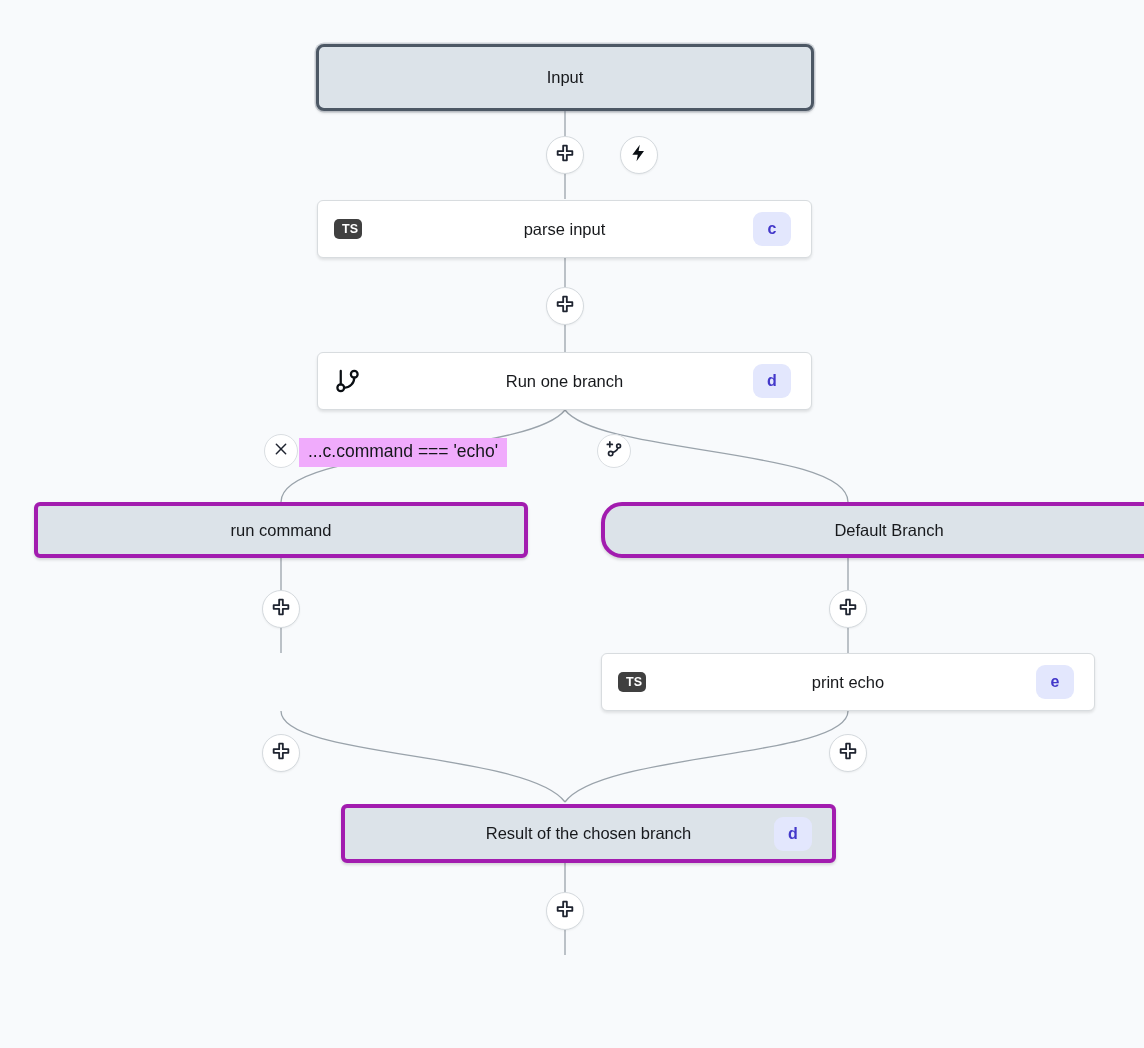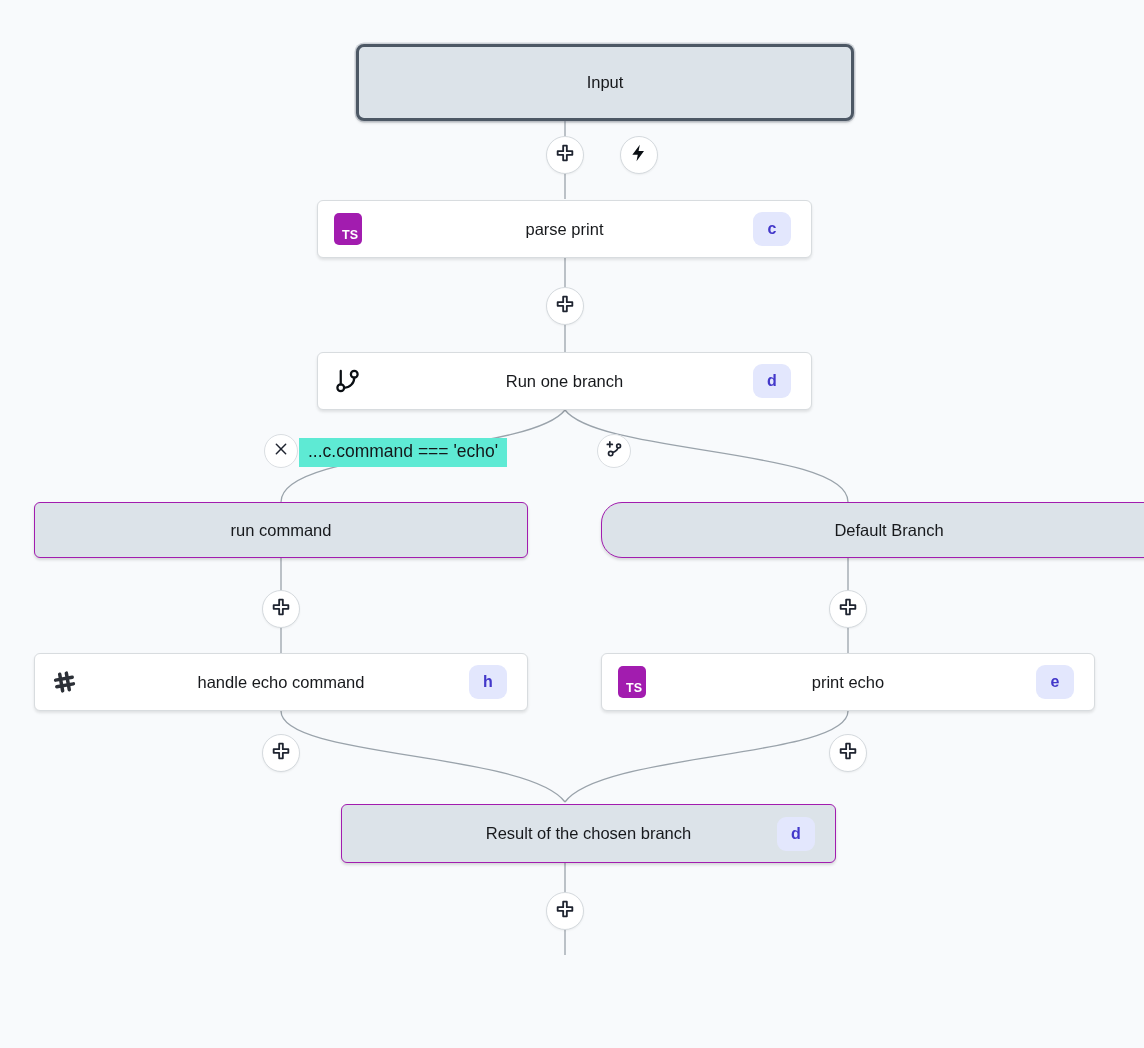--- a/index.html
+++ b/index.html
@@ -18,21 +18,21 @@
     position:absolute;z-index:2;
     display:flex;align-items:center;justify-content:center;
     font-size:16.5px;
     border-radius:6px;
     box-sizing:border-box;
     cursor:pointer;
   }
   .node .label{text-align:center;}
   .gray{
     background:#dce3e9;
-    border:1px solid #a21caf;
+    border:4px solid #a21caf;
     box-shadow:0 2px 3px rgba(0,0,0,.14);
   }
   .white{
     background:#ffffff;
     border:1px solid #d8dcdf;
     box-shadow:0 2px 3px rgba(0,0,0,.10);
   }
   .selected{
     background:#dce3e9;
     border:3px solid #4d5865;
@@ -44,21 +44,21 @@
     display:flex;align-items:center;justify-content:center;
   }
   .badge{
     position:absolute;right:20px;top:50%;transform:translateY(-50%);
     width:38px;height:34px;border-radius:9px;
     background:#e3e7fd;color:#4338ca;
     font-weight:bold;font-size:16px;
     display:flex;align-items:center;justify-content:center;
   }
   .ts-chip{
-    width:28px;height:32px;border-radius:5px;background:#a21caf;
+    width:28px;height:20px;border-radius:5px;background:#404040;
     color:#fff;font-weight:bold;font-size:12.5px;
     display:flex;align-items:flex-end;justify-content:flex-end;
     padding:0 4px 3px 0;box-sizing:border-box;
   }
   .circle-btn{
     position:absolute;z-index:3;
     width:38px;height:38px;border-radius:50%;
     background:#ffffff;border:1px solid #d5dade;
     box-shadow:0 1px 2px rgba(0,0,0,.06);
     box-sizing:border-box;
@@ -68,21 +68,21 @@
   .circle-sm{
     position:absolute;z-index:3;
     width:34px;height:34px;border-radius:50%;
     background:#ffffff;border:1px solid #dadee2;
     box-sizing:border-box;
     display:flex;align-items:center;justify-content:center;
     cursor:pointer;
   }
   .cond-label{
     position:absolute;z-index:2;
-    background:#5eead4;
+    background:#f0abfc;
     padding:3px 9px 5px 9px;
     font-size:17.5px;color:#14171a;
     cursor:pointer;
     white-space:nowrap;
   }
 </style>
 </head>
 <body>
 
 <div class="canvas">
@@ -92,21 +92,21 @@
     <path d="M565,258 L565,352"></path>
     <path d="M565,410 C530,455 281,448 281,502"></path>
     <path d="M565,410 C600,455 848,448 848,502"></path>
     <path d="M281,558 L281,653"></path>
     <path d="M848,558 L848,653"></path>
     <path d="M281,711 C281,758 528,752 565,802"></path>
     <path d="M848,711 C848,758 602,752 565,802"></path>
     <path d="M565,863 L565,955"></path>
   </svg>
 
-  <div class="node selected" style="left:316px;top:44px;width:498px;height:77px;margin-left:40px;">
+  <div class="node selected" style="left:316px;top:44px;width:498px;height:67px;">
     <span class="label">Input</span>
   </div>
 
   <div class="circle-btn" style="left:546px;top:136px;">
     <span>
       <svg width="22" height="22" viewBox="0 0 24 24">
           <path d="M10 4 h4 v6 h6 v4 h-6 v6 h-4 v-6 h-6 v-4 h6 z" fill="#ffffff" stroke="#1f2430" stroke-width="2" stroke-linejoin="round"></path>
         </svg>
     </span>
   </div>
@@ -115,21 +115,21 @@
       <svg width="20" height="20" viewBox="0 0 24 24">
           <polygon points="13,2 4,14 10.5,14 9,22 18,9.5 11.5,9.5" fill="#0b0f14"></polygon>
         </svg>
     </span>
   </div>
 
   <div class="node white" style="left:317px;top:200px;width:495px;height:58px;">
     <span class="leading">
       <span class="ts-chip">TS</span>
     </span>
-    <span class="label">parse print</span>
+    <span class="label">parse input</span>
     <span class="badge">c</span>
   </div>
 
   <div class="circle-btn" style="left:546px;top:287px;">
     <span>
       <svg width="22" height="22" viewBox="0 0 24 24">
           <path d="M10 4 h4 v6 h6 v4 h-6 v6 h-4 v-6 h-6 v-4 h6 z" fill="#ffffff" stroke="#1f2430" stroke-width="2" stroke-linejoin="round"></path>
         </svg>
     </span>
   </div>
@@ -183,34 +183,20 @@
     </span>
   </div>
   <div class="circle-btn" style="left:829px;top:590px;">
     <span>
       <svg width="22" height="22" viewBox="0 0 24 24">
           <path d="M10 4 h4 v6 h6 v4 h-6 v6 h-4 v-6 h-6 v-4 h6 z" fill="#ffffff" stroke="#1f2430" stroke-width="2" stroke-linejoin="round"></path>
         </svg>
     </span>
   </div>
 
-  <div class="node white" style="left:34px;top:653px;width:494px;height:58px;">
-    <span class="leading">
-      <svg width="27" height="27" viewBox="0 0 24 24" stroke="#2c3037" stroke-width="3.1" stroke-linecap="round">
-        <g transform="rotate(-10 12 12)">
-          <line x1="9" y1="4.5" x2="9" y2="19.5"></line>
-            <line x1="15" y1="4.5" x2="15" y2="19.5"></line>
-          <line x1="4.5" y1="9" x2="19.5" y2="9"></line>
-            <line x1="4.5" y1="15" x2="19.5" y2="15"></line>
-        </g>
-      </svg>
-    </span>
-    <span class="label">handle echo command</span>
-    <span class="badge">h</span>
-  </div>
   <div class="node white" style="left:601px;top:653px;width:494px;height:58px;">
     <span class="leading">
       <span class="ts-chip">TS</span>
     </span>
     <span class="label">print echo</span>
     <span class="badge">e</span>
   </div>
 
   <div class="circle-btn" style="left:262px;top:734px;">
     <span>

